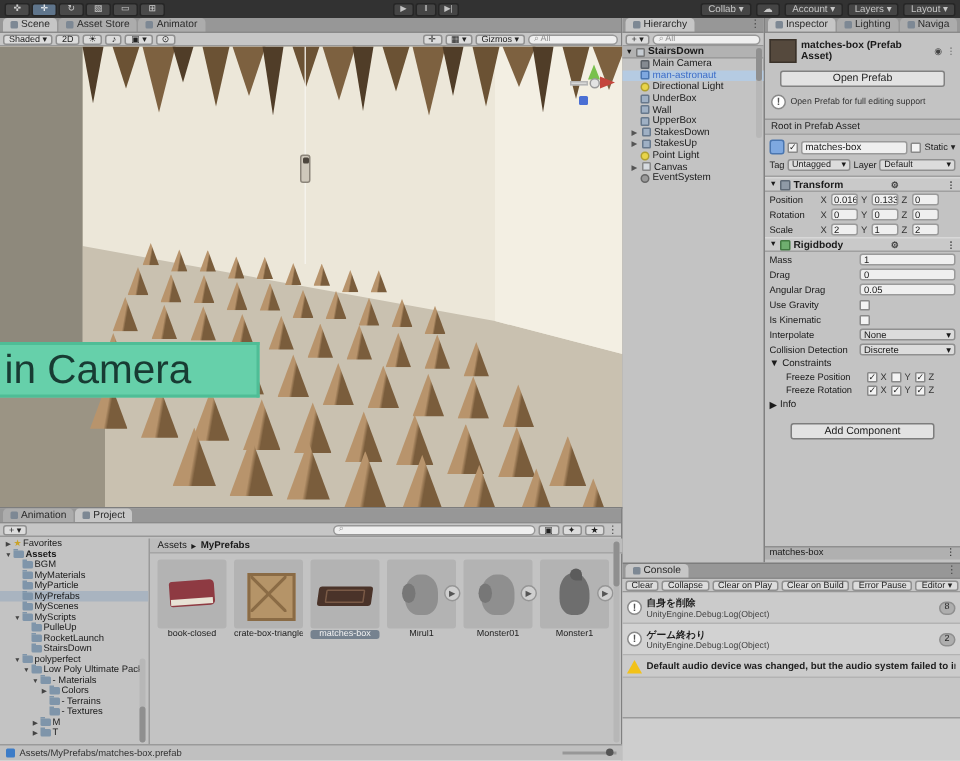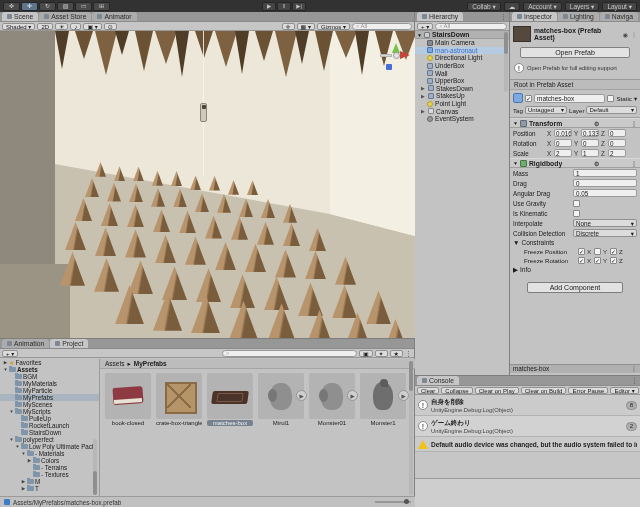--- a/index.html
+++ b/index.html
@@ -309,20 +309,21 @@
         </div>
       <div class="sight"></div>
       <div class="astro"></div>
       <div class="gz">
         <span class="gz-l"></span>
         <span class="gz-up"></span>
         <span class="gz-r"></span>
         <span class="gz-b"></span>
         <span class="gz-c"></span>
       </div>
+      <div class="cam-label">in Camera</div>
     </div>
   </div>
 
   <div id="hier-panel" class="panel">
     <div class="tabbar">
       <span class="tab active">
           <span class="tab-ic"></span>
           <span>Hierarchy</span>
         </span>
       <span class="menu-dots">⋮</span>

